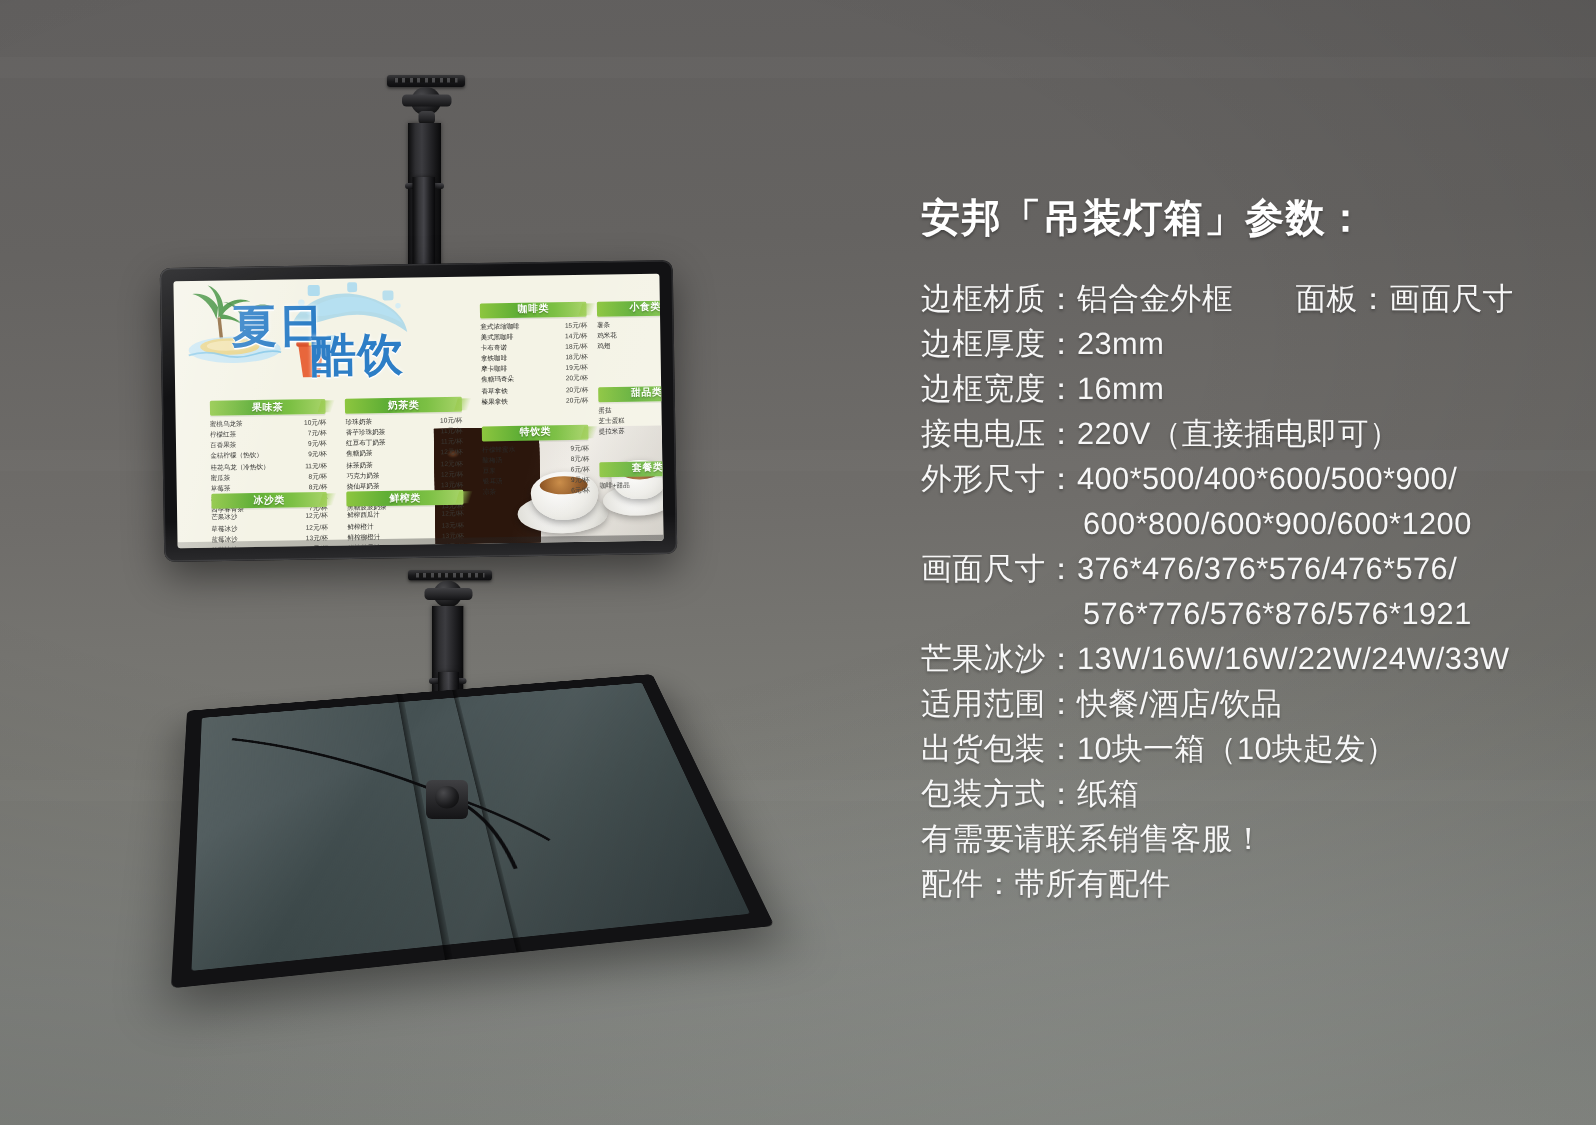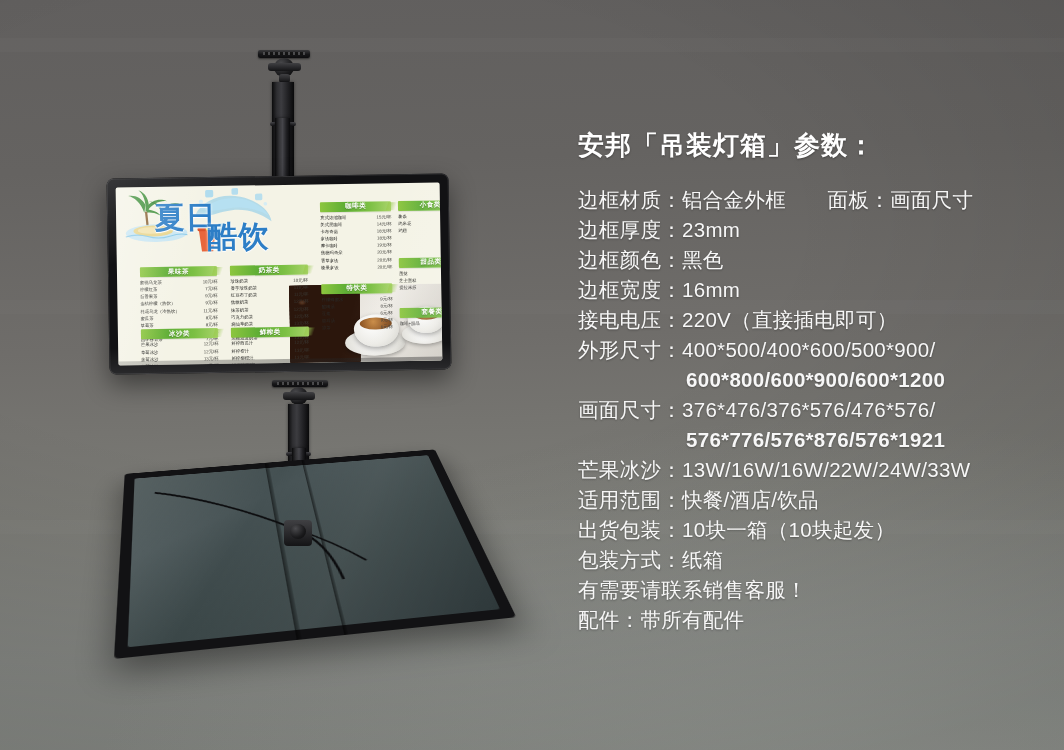--- a/index.html
+++ b/index.html
@@ -151,30 +151,30 @@
     border-radius:2px;overflow:hidden;
   }
   .lower .back .sheen{position:absolute;inset:0;
     background:linear-gradient(118deg,rgba(255,255,255,.12) 0%,rgba(255,255,255,0) 36%,
                rgba(255,255,255,.06) 62%,rgba(255,255,255,0) 100%);}
   .lower .seam{position:absolute;top:0;bottom:0;width:4px;
     background:linear-gradient(90deg,rgba(0,0,0,.55),rgba(0,0,0,.15));}
   .cable{position:absolute;border:none;}
 
   
-  .specs{position:absolute;left:578px;top:128px;width:430px;color:#ffffff;}
+  .specs{position:absolute;left:614px;top:128px;width:430px;color:#ffffff;}
   .spec-title{
     font-size:26px;font-weight:bold;letter-spacing:1px;color:#fff;
     text-shadow:0 1px 2px rgba(0,0,0,.35);margin-bottom:22px;
   }
   .spec-line{
     font-size:20.5px;line-height:30px;color:#f7f7f7;letter-spacing:.3px;
     text-shadow:0 1px 2px rgba(0,0,0,.30);white-space:nowrap;
   }
-  .spec-line.cont{padding-left:108px;font-weight:bold;}
+  .spec-line.cont{padding-left:108px;}
 </style>
 </head>
 <body>
 
 <div id="stage">
 
   <div class="bg"></div>
   <div class="bg-vig"></div>
   <div class="bg-band" style="top:38px;"></div>
   <div class="bg-band" style="top:300px;"></div>
@@ -532,21 +532,20 @@
   </div>
 
   <div class="knob" style="left:284px;top:520px;width:28px;height:26px;border-radius:4px;"></div>
   <div class="ball" style="left:290px;top:524px;width:16px;height:15px;"></div>
 
   <div class="specs">
     <div class="spec-title">安邦「吊装灯箱」参数：</div>
     <div id="spec-lines">
         <div class="spec-line">边框材质：铝合金外框　　面板：画面尺寸</div>
         <div class="spec-line">边框厚度：23mm</div>
-        <div class="spec-line">边框颜色：黑色</div>
         <div class="spec-line">边框宽度：16mm</div>
         <div class="spec-line">接电电压：220V（直接插电即可）</div>
         <div class="spec-line">外形尺寸：400*500/400*600/500*900/</div>
         <div class="spec-line cont">600*800/600*900/600*1200</div>
         <div class="spec-line">画面尺寸：376*476/376*576/476*576/</div>
         <div class="spec-line cont">576*776/576*876/576*1921</div>
         <div class="spec-line">芒果冰沙：13W/16W/16W/22W/24W/33W</div>
         <div class="spec-line">适用范围：快餐/酒店/饮品</div>
         <div class="spec-line">出货包装：10块一箱（10块起发）</div>
         <div class="spec-line">包装方式：纸箱</div>

